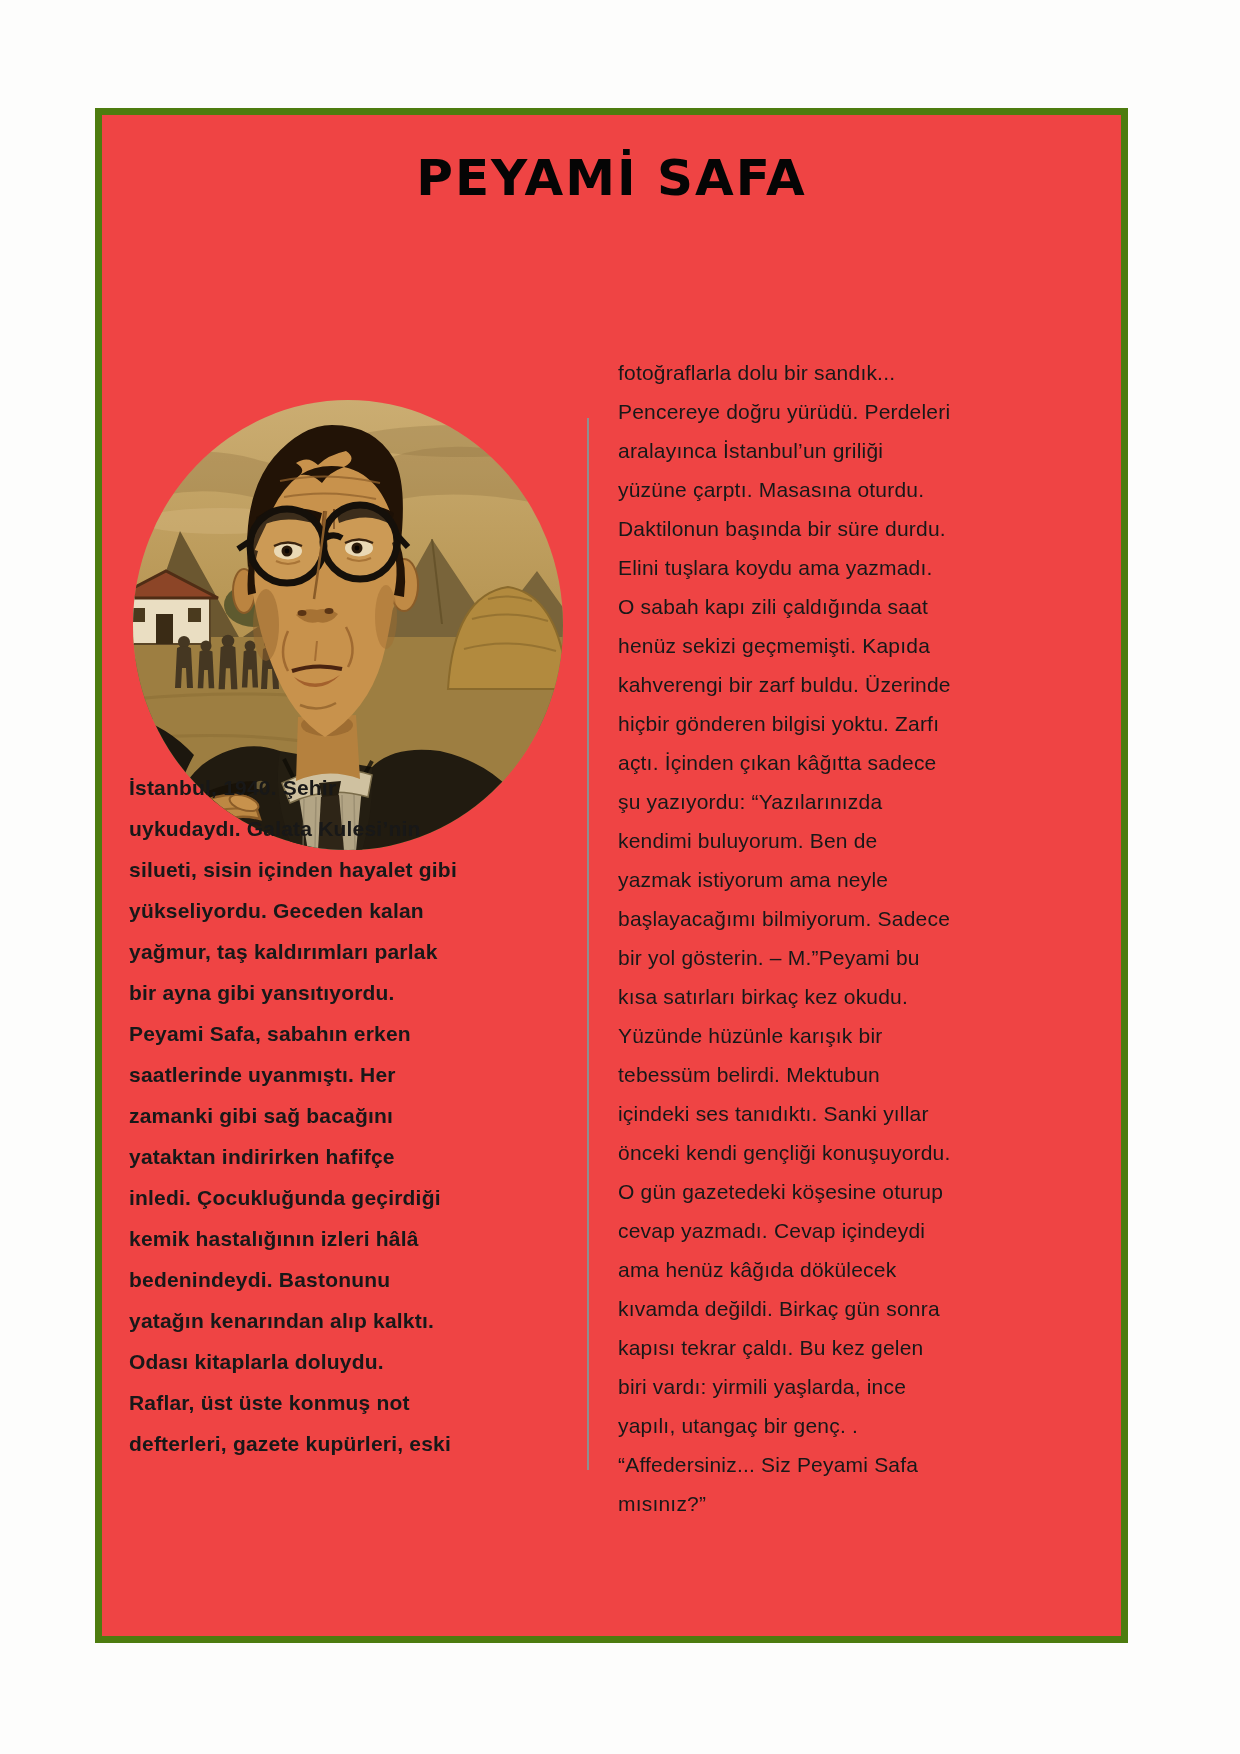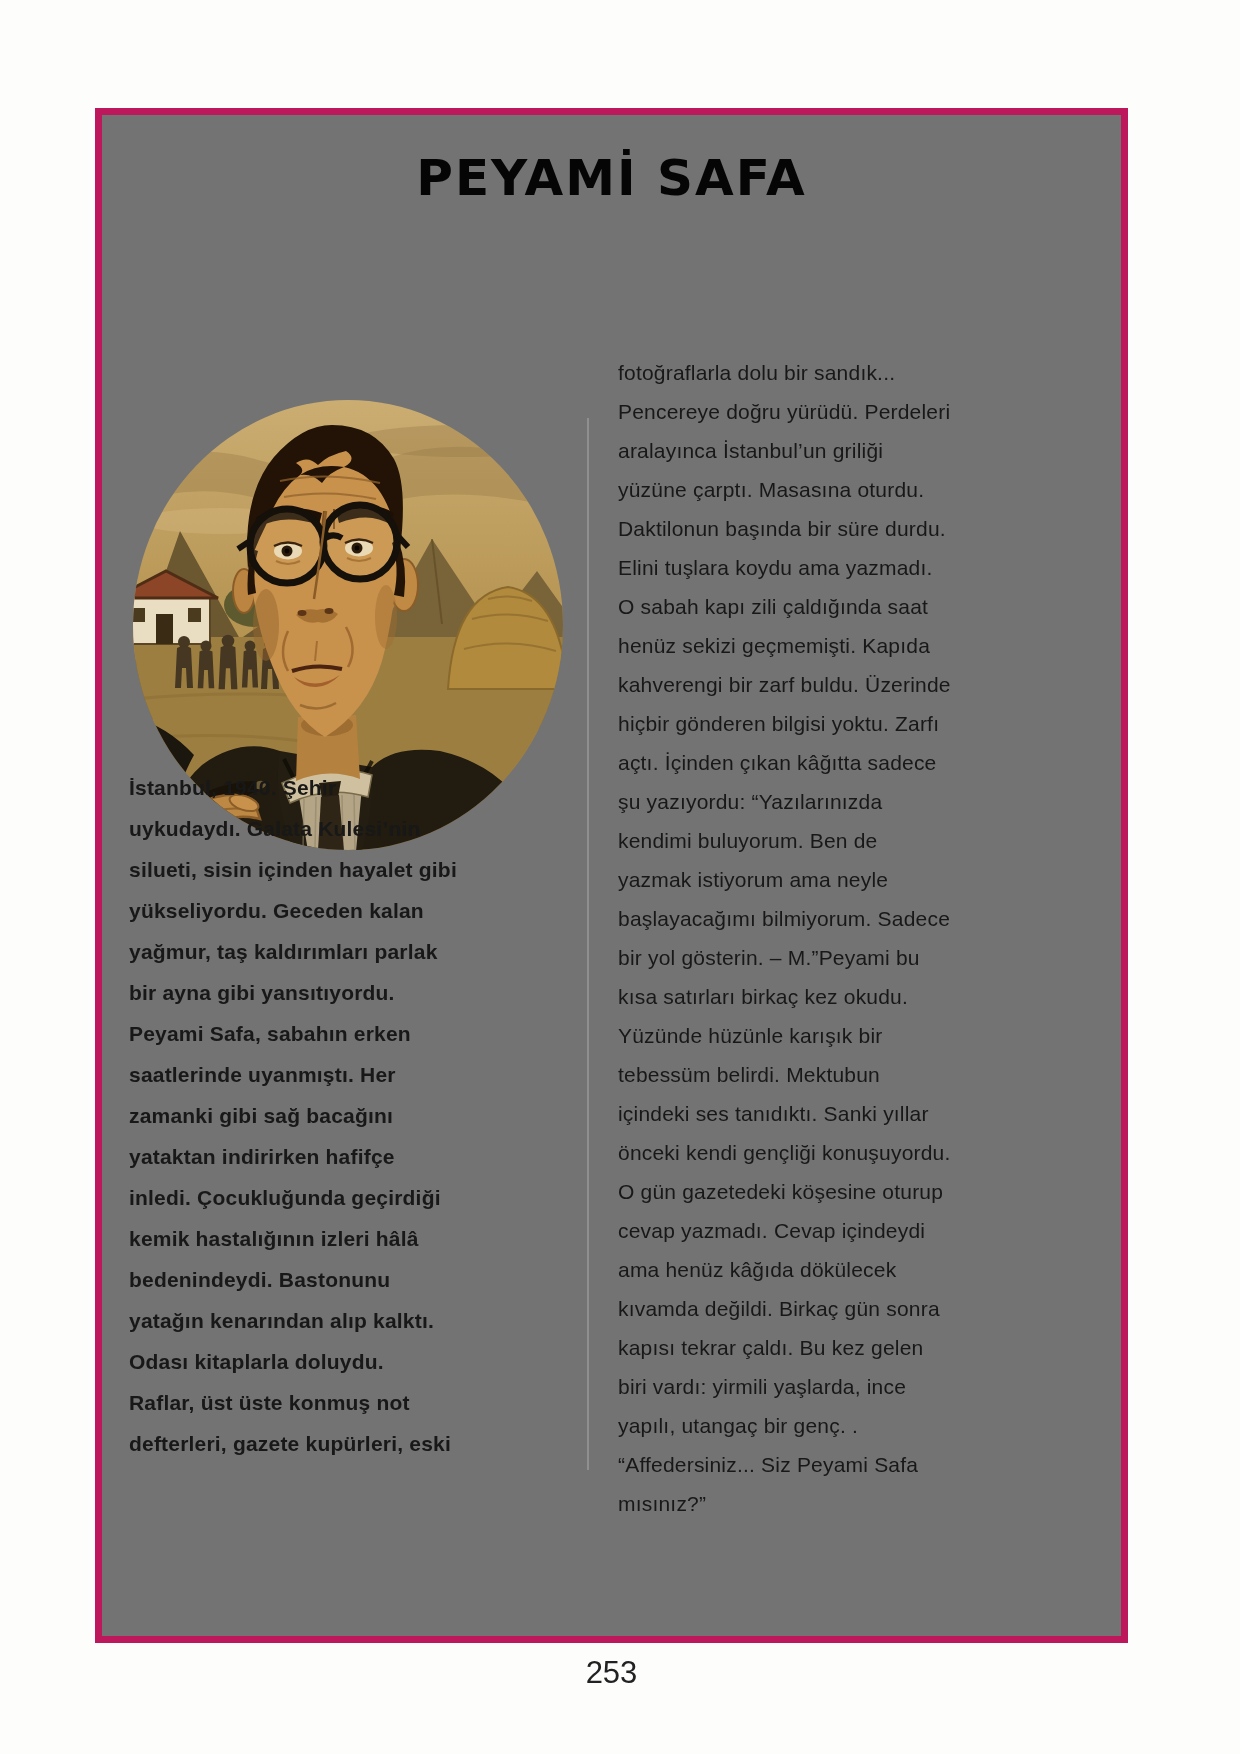--- a/index.html
+++ b/index.html
@@ -16,22 +16,22 @@
     position: relative;
     width: 1240px;
     height: 1754px;
   }
   .frame {
     position: absolute;
     left: 95px;
     top: 108px;
     width: 1019px;
     height: 1521px;
-    border: 7px solid #be185d;
-    background: #737373;
+    border: 7px solid #4d7c0f;
+    background: #ef4444;
   }
   .title-block {
     position: absolute;
     top: 22px;
     left: 0;
     right: 0;
     text-align: center;
     font-family: "DejaVu Sans", sans-serif;
     font-size: 50px;
     font-weight: 600;
@@ -297,14 +297,13 @@
 ama henüz kâğıda dökülecek
 kıvamda değildi. Birkaç gün sonra
 kapısı tekrar çaldı. Bu kez gelen
 biri vardı: yirmili yaşlarda, ince
 yapılı, utangaç bir genç. .
 “Affedersiniz... Siz Peyami Safa
 mısınız?”</div>
 
   </div>
 
-  <div class="page-number">253</div>
 </div>
 
 </body></html>

